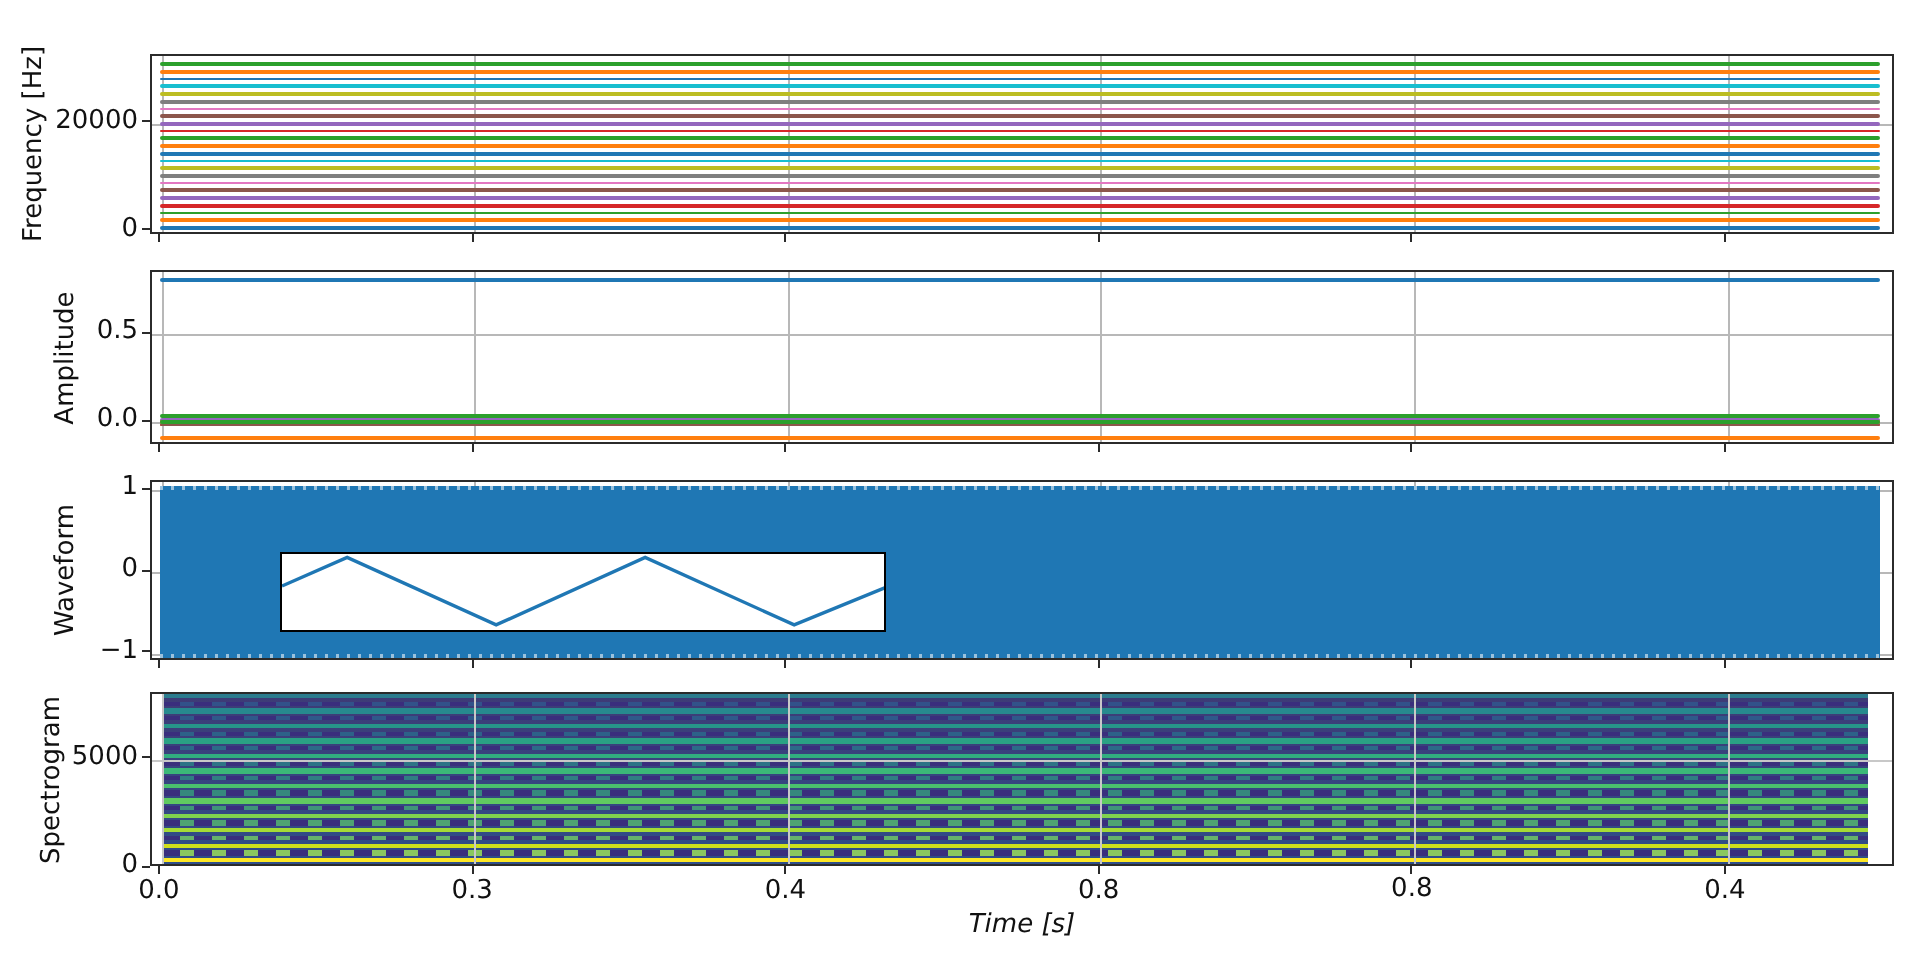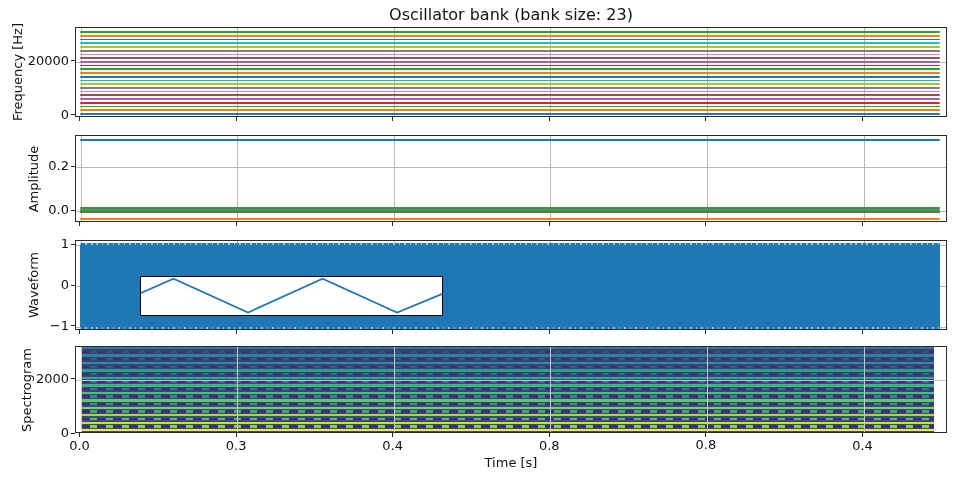--- a/index.html
+++ b/index.html
@@ -21,21 +21,20 @@
   .spec-region{position:absolute;overflow:hidden;}
   .spec-band{position:absolute;left:0;right:0;}
   .wave-block{position:absolute;}
   .wave-edge{position:absolute;left:0;right:0;height:2px;}
   .inset{position:absolute;background:#fff;border:1.2px solid #000;box-sizing:border-box;}
 </style>
 </head>
 <body>
 
 <div id="fig">
-  <div class="title" style="left:511px;top:5px;">Oscillator bank (bank size: 23)</div>
   <div id="axes-root">
       <div class="axes" style="left: 75px; top: 27px; width: 872px; height: 90px;">
         <div class="gridline-v" style="left: 4.5px; background: rgb(184, 184, 184);"></div>
         <div class="gridline-v" style="left: 161.1px; background: rgb(184, 184, 184);"></div>
         <div class="gridline-v" style="left: 317.7px; background: rgb(184, 184, 184);"></div>
         <div class="gridline-v" style="left: 474.3px; background: rgb(184, 184, 184);"></div>
         <div class="gridline-v" style="left: 630.9px; background: rgb(184, 184, 184);"></div>
         <div class="gridline-v" style="left: 787.5px; background: rgb(184, 184, 184);"></div>
         <div class="gridline-h" style="top: 33.7095px; background: rgb(184, 184, 184);"></div>
         <div class="gridline-h" style="top: 87.7311px; background: rgb(184, 184, 184);"></div>
@@ -101,21 +100,21 @@
         <div class="data-line" style="left: 0.516055%; width: 98.7729%; top: 74.3721px; height: 1.7px; background: rgb(140, 86, 75);"></div>
         <div class="data-line" style="left: 0.516055%; width: 98.7729%; top: 74.2334px; height: 1.7px; background: rgb(227, 119, 194);"></div>
         <div class="data-line" style="left: 0.516055%; width: 98.7729%; top: 74.3563px; height: 1.7px; background: rgb(127, 127, 127);"></div>
         <div class="data-line" style="left: 0.516055%; width: 98.7729%; top: 74.2465px; height: 1.7px; background: rgb(188, 189, 34);"></div>
         <div class="data-line" style="left: 0.516055%; width: 98.7729%; top: 74.3449px; height: 1.7px; background: rgb(23, 190, 207);"></div>
         <div class="data-line" style="left: 0.516055%; width: 98.7729%; top: 74.2562px; height: 1.7px; background: rgb(31, 119, 180);"></div>
         <div class="data-line" style="left: 0.516055%; width: 98.7729%; top: 74.337px; height: 1.7px; background: rgb(255, 127, 14);"></div>
         <div class="data-line" style="left: 0.516055%; width: 98.7729%; top: 74.2632px; height: 1.7px; background: rgb(44, 160, 44);"></div>
       </div>
       <div class="tick" style="left: 71px; top: 165.753px; width: 4px; height: 1px;"></div>
-      <div class="tick-label-y" style="left: 7px; top: 159.253px;">0.2</div>
+      <div class="tick-label-y" style="left: 7px; top: 159.253px;">0.5</div>
       <div class="tick" style="left: 71px; top: 209.648px; width: 4px; height: 1px;"></div>
       <div class="tick-label-y" style="left: 7px; top: 203.148px;">0.0</div>
       <div class="tick" style="left: 79px; top: 222px; width: 1px; height: 4px;"></div>
       <div class="tick" style="left: 235.6px; top: 222px; width: 1px; height: 4px;"></div>
       <div class="tick" style="left: 392.2px; top: 222px; width: 1px; height: 4px;"></div>
       <div class="tick" style="left: 548.8px; top: 222px; width: 1px; height: 4px;"></div>
       <div class="tick" style="left: 705.4px; top: 222px; width: 1px; height: 4px;"></div>
       <div class="tick" style="left: 862px; top: 222px; width: 1px; height: 4px;"></div>
       <div class="ylabel" style="left: 33px; top: 178.5px;">Amplitude</div>
       <div class="axes" style="left: 75px; top: 240px; width: 872px; height: 90px;">
@@ -177,31 +176,31 @@
         </div>
         <div class="gridline-v" style="left: 4.5px; background: rgb(200, 200, 200); z-index: 5;"></div>
         <div class="gridline-v" style="left: 161.1px; background: rgb(200, 200, 200); z-index: 5;"></div>
         <div class="gridline-v" style="left: 317.7px; background: rgb(200, 200, 200); z-index: 5;"></div>
         <div class="gridline-v" style="left: 474.3px; background: rgb(200, 200, 200); z-index: 5;"></div>
         <div class="gridline-v" style="left: 630.9px; background: rgb(200, 200, 200); z-index: 5;"></div>
         <div class="gridline-v" style="left: 787.5px; background: rgb(200, 200, 200); z-index: 5;"></div>
         <div class="gridline-h" style="top: 32.625px; background: rgb(200, 200, 200); z-index: 5;"></div>
       </div>
       <div class="tick" style="left: 71px; top: 378.125px; width: 4px; height: 1px;"></div>
-      <div class="tick-label-y" style="left: 7px; top: 371.625px;">2000</div>
+      <div class="tick-label-y" style="left: 7px; top: 371.625px;">5000</div>
       <div class="tick" style="left: 71px; top: 432.5px; width: 4px; height: 1px;"></div>
       <div class="tick-label-y" style="left: 7px; top: 426px;">0</div>
       <div class="tick" style="left: 79px; top: 433px; width: 1px; height: 4px;"></div>
       <div class="tick" style="left: 235.6px; top: 433px; width: 1px; height: 4px;"></div>
       <div class="tick" style="left: 392.2px; top: 433px; width: 1px; height: 4px;"></div>
       <div class="tick" style="left: 548.8px; top: 433px; width: 1px; height: 4px;"></div>
       <div class="tick" style="left: 705.4px; top: 433px; width: 1px; height: 4px;"></div>
       <div class="tick" style="left: 862px; top: 433px; width: 1px; height: 4px;"></div>
       <div class="ylabel" style="left: 26px; top: 389.5px;">Spectrogram</div>
       <div class="tick-label-x" style="left: 49.5px; top: 439px;">0.0</div>
       <div class="tick-label-x" style="left: 206.1px; top: 439px;">0.3</div>
       <div class="tick-label-x" style="left: 362.7px; top: 439px;">0.4</div>
       <div class="tick-label-x" style="left: 519.3px; top: 439px;">0.8</div>
       <div class="tick-label-x" style="left: 675.9px; top: 438px;">0.8</div>
       <div class="tick-label-x" style="left: 832.5px; top: 439px;">0.4</div>
     </div>
-  <div class="xlabel" style="left:511px;top:455px;">Time [s]</div>
+  <div class="xlabel" style="left:511px;top:455px;font-style:italic;">Time [s]</div>
 </div>
 
 </body></html>

